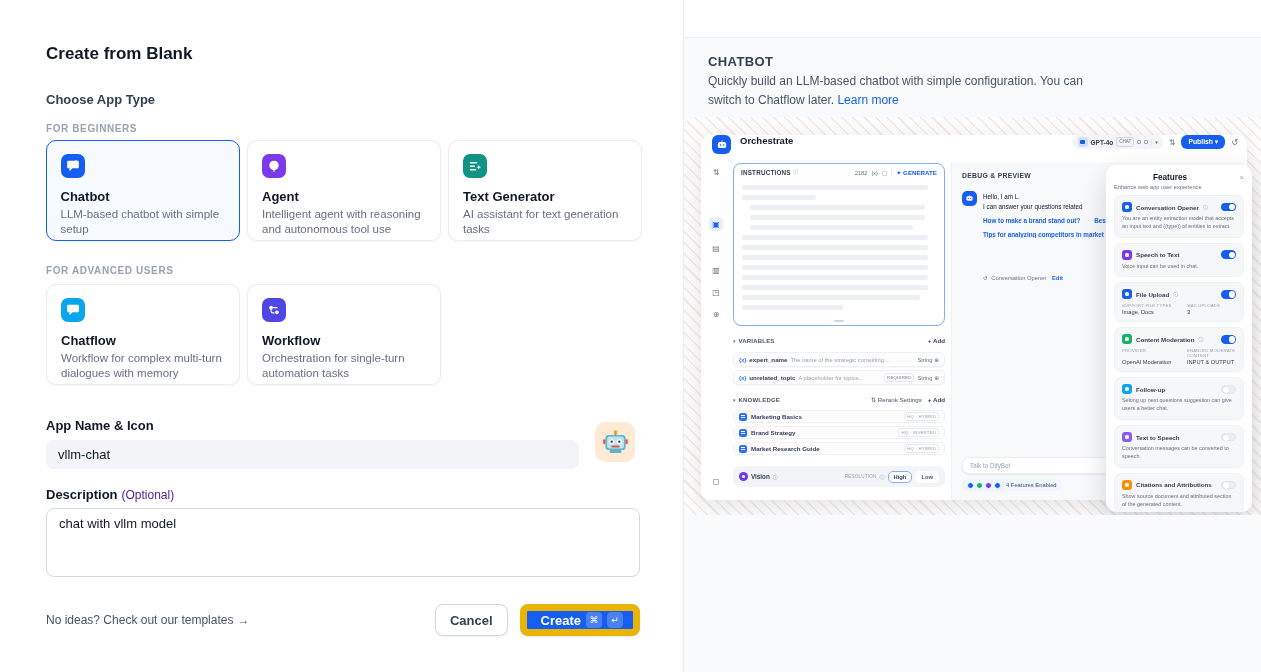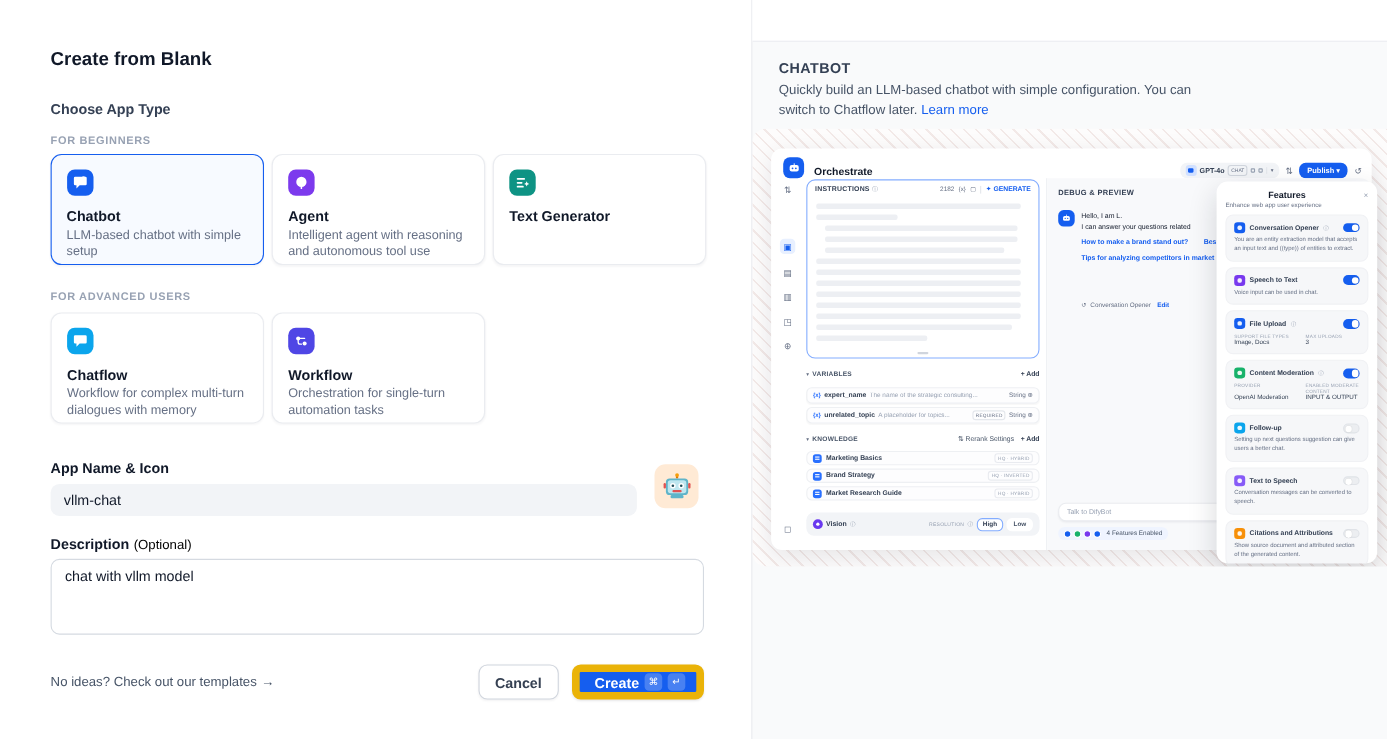--- a/index.html
+++ b/index.html
@@ -18,21 +18,21 @@
   .type-card { height:101px; background:#fff; border:1px solid #eaecf0; border-radius:10px; padding:13px 14px; cursor:pointer; box-shadow:0 1px 2px rgba(16,24,40,.04); }
   .type-card.selected { border:1.5px solid #155eef; background:#f7faff; padding:12.5px 13.5px; }
   .tc-icon { width:24px; height:24px; border-radius:7px; display:flex; align-items:center; justify-content:center; }
   .tc-icon svg { width:14px; height:14px; fill:#fff; }
   .tc-title { margin-top:11px; font-size:13px; font-weight:600; color:#101828; }
   .tc-desc { margin-top:3px; font-size:11.5px; line-height:1.32; color:#667085; }
   .lp-name-label { position:absolute; left:46px; top:418px; font-size:13px; font-weight:600; color:#101828; }
   .name-input { position:absolute; left:46px; top:440px; width:533px; height:29px; background:#f2f4f7; border:none; border-radius:8px; padding:0 12px; font-size:13px; color:#101828; font-family:inherit; }
   .icon-picker { position:absolute; left:595px; top:422px; width:40px; height:40px; border-radius:10px; background:#ffead5; display:flex; align-items:center; justify-content:center; cursor:pointer; }
   .lp-desc-label { position:absolute; left:46px; top:487px; font-size:13px; font-weight:600; color:#101828; }
-  .lp-desc-label .opt { font-size:12px; font-weight:400; color:#000000; margin-left:4px; }
+  .lp-desc-label .opt { font-size:12px; font-weight:400; color:#4c1d95; margin-left:4px; }
   .desc-area { position:absolute; left:46px; top:508px; width:594px; height:69px; background:#fff; border:1px solid #d5dae1; border-radius:8px; padding:7px 12px; font-size:13px; color:#101828; font-family:inherit; resize:none; }
   .lp-footer { position:absolute; left:46px; top:604px; width:594px; height:32px; display:flex; align-items:center; }
   .tmpl-link { font-size:12px; color:#475467; cursor:pointer; }
   .tmpl-link .arr { margin-left:4px; }
   .lp-footer .spacer { flex:1; }
   .btn { height:32px; border-radius:8px; font-size:13px; font-weight:600; display:flex; align-items:center; cursor:pointer; }
   .btn-cancel { background:#fff; border:1px solid #d0d5dd; color:#354052; padding:0 14px; box-shadow:0 1px 2px rgba(16,24,40,.05); }
   .btn-create { background:#155eef; border:7px solid #eab308; color:#fff; padding:0 10px 0 14px; margin-left:12px; box-shadow:0 1px 2px rgba(16,24,40,.1); }
   .key { display:inline-flex; align-items:center; justify-content:center; width:16px; height:16px; margin-left:5px; border-radius:4px; background:rgba(255,255,255,.22); font-size:9px; font-weight:400; }
 
@@ -41,21 +41,21 @@
   .rp-topstrip { position:absolute; left:0; top:0; width:578px; height:38px; background:#fff; border-bottom:1px solid #eaecf0; }
   .rp-heading { position:absolute; left:24px; top:54px; font-size:13px; font-weight:700; letter-spacing:.4px; color:#344054; }
   .rp-desc { position:absolute; left:24px; top:72px; width:380px; font-size:12px; line-height:1.55; color:#475467; }
   .rp-desc .learn { color:#155eef; font-weight:500; cursor:pointer; }
 
   
   .preview { position:absolute; left:0; top:117px; width:578px; height:398px; border-radius:12px 0 0 12px; overflow:hidden;
     background-color:#fdfcfc;
     background-image:repeating-linear-gradient(45deg, rgba(219,190,185,.30) 0 1.5px, rgba(255,255,255,0) 1.5px 8px); }
   .pcard { position:absolute; left:17px; top:18px; width:546px; height:365px; background:#fff; border-radius:10px; box-shadow:0 6px 22px rgba(16,24,40,.10); font-size:7px; }
-  .pc-topbar { position:absolute; left:0; top:0; right:0; height:27px; display:flex; align-items:flex-end; padding:0 9px; }
+  .pc-topbar { position:absolute; left:0; top:0; right:0; height:27px; display:flex; align-items:flex-start; padding:0 9px; }
   .pc-appicon { width:19px; height:19px; border-radius:6px; background:#155eef; display:flex; align-items:center; justify-content:center; margin-left:2px; }
   .pc-title { margin-left:9px; font-size:9.5px; font-weight:700; color:#101828; }
   .pc-topright { margin-left:auto; display:flex; align-items:center; gap:6px; }
   .model-pill { display:flex; align-items:center; gap:3px; background:#f2f4f7; border-radius:6px; padding:2px 5px; }
   .mp-ic { width:10px; height:10px; border-radius:3px; background:#d1e0ff; display:flex; align-items:center; justify-content:center; }
   .mp-ic i { width:5px; height:4px; background:#155eef; border-radius:1px; display:block; }
   .mp-name { font-size:6.5px; font-weight:600; color:#344054; }
   .mp-tag { font-size:4.5px; color:#667085; border:1px solid #d0d5dd; border-radius:3px; padding:0 2px; line-height:1.6; }
   .mp-dot { width:4px; height:4px; border:1px solid #98a2b3; border-radius:1px; }
   .mp-chev { font-size:5px; color:#667085; border-left:1px solid #e4e7ec; padding-left:3px; }
@@ -185,20 +185,21 @@
       <div class="type-card">
         <div class="tc-icon" style="background-color: rgb(14, 147, 132);">
           <svg viewBox="0 0 24 24">
               <rect x="3" y="5" width="13" height="2.6" rx="1.3"></rect>
               <rect x="3" y="11" width="9" height="2.6" rx="1.3"></rect>
               <rect x="3" y="17" width="11" height="2.6" rx="1.3"></rect>
               <path d="M18.5 10l1.2 2.8 2.8 1.2-2.8 1.2-1.2 2.8-1.2-2.8-2.8-1.2 2.8-1.2z"></path>
             </svg>
         </div>
         <div class="tc-title">Text Generator</div>
+        <div class="tc-desc">AI assistant for text generation tasks</div>
       </div>
     </div>
 
     <div class="eyebrow eb2">FOR ADVANCED USERS</div>
 
     <div class="cards row2">
       <div class="type-card">
         <div class="tc-icon" style="background-color: rgb(11, 165, 236);">
           <svg viewBox="0 0 24 24">
               <path d="M4 3h16a2 2 0 0 1 2 2v9a2 2 0 0 1-2 2H11l-5 5v-5H4a2 2 0 0 1-2-2V5a2 2 0 0 1 2-2z"></path>

